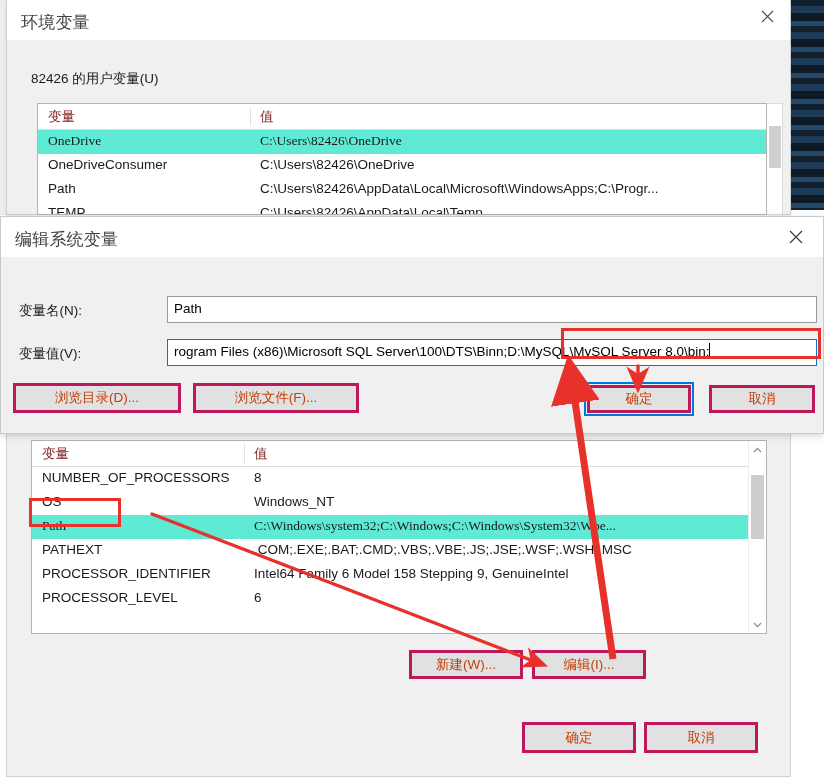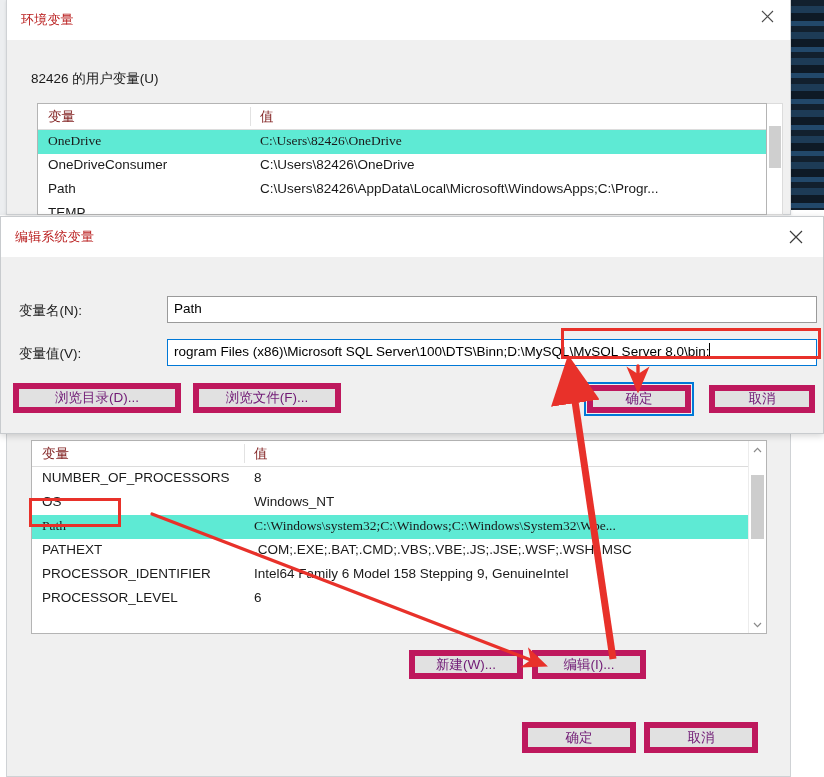--- a/index.html
+++ b/index.html
@@ -56,22 +56,22 @@
     left: 0; top: 0;
     height: 40px;
     width: 100%;
     background: #ffffff;
     box-sizing: border-box;
   }
   .win-title {
     position: absolute;
     left: 14px;
     top: 11px;
-    font-size: 13px;
-    color: #b91c1c;
+    font-size: 17px;
+    color: #404040;
     letter-spacing: .2px;
     white-space: nowrap;
   }
   .win-close {
     position: absolute;
     top: 0;
     right: 0;
     width: 46px;
     height: 32px;
     display: flex;
@@ -176,22 +176,22 @@
     position: absolute;
     left: 2px;
     width: 13px;
     background: #cdcdcd;
   }
 
   
   .btn {
     position: absolute;
     background: #e1e1e1;
-    border: 6px solid #be185d;
-    color: #701a75;
+    border: 3px solid #be185d;
+    color: #c2410c;
     font-size: 13.5px;
     font-family: inherit;
     display: flex;
     align-items: center;
     justify-content: center;
     box-sizing: border-box;
     padding: 0;
     white-space: nowrap;
     cursor: default;
   }
@@ -303,20 +303,21 @@
             <div class="lv-row" style="height: 24px;">
               <div class="c-name" style="left: 10px; max-width: 208px;">OneDriveConsumer</div>
               <div class="c-val" style="left: 222px; max-width: 505px;">C:\Users\82426\OneDrive</div>
             </div>
             <div class="lv-row" style="height: 24px;">
               <div class="c-name" style="left: 10px; max-width: 208px;">Path</div>
               <div class="c-val" style="left: 222px; max-width: 505px;">C:\Users\82426\AppData\Local\Microsoft\WindowsApps;C:\Progr...</div>
             </div>
             <div class="lv-row" style="height: 24px;">
               <div class="c-name" style="left: 10px; max-width: 208px;">TEMP</div>
+              <div class="c-val" style="left: 222px; max-width: 505px;">C:\Users\82426\AppData\Local\Temp</div>
             </div>
           </div>
       </div>
 
       <div style="position:absolute; left:760px; top:63px; width:16px; height:112px; background:#fff; border:1px solid #dcdcdc; border-left:none; box-sizing:border-box;">
         <div style="position:absolute; left:2px; top:22px; width:12px; height:42px; background:#cfcfcf;"></div>
       </div>
     </div>
   </div>
 
@@ -388,21 +389,21 @@
     </div>
 
     <div class="win-body">
       <div class="field-label" style="left:18px; top:45px;">变量名(N):</div>
       <div class="tbox" style="left:166px; top:39px; width:650px; height:27px;">Path</div>
 
       <div class="field-label" style="left:18px; top:88px;">变量值(V):</div>
       <div class="tbox active" style="left:166px; top:82px; width:650px; height:27px;"><span>rogram Files (x86)\Microsoft SQL Server\100\DTS\Binn;D:\MySQL\MySQL Server 8.0\bin;</span><span class="caret"></span></div>
 
       <button class="btn" style="left:12px; top:126px; width:168px; height:30px;">浏览目录(D)...</button>
-      <button class="btn" style="left:192px; top:126px; width:148px; height:30px;">浏览文件(F)...</button>
+      <button class="btn" style="left:192px; top:126px; width:166px; height:30px;">浏览文件(F)...</button>
 
       <button class="btn focus" style="left:586px; top:128px; width:104px; height:28px;">确定</button>
       <button class="btn" style="left:708px; top:128px; width:106px; height:28px;">取消</button>
     </div>
   </div>
 
   <div class="redbox" style="left:561px; top:328px; width:260px; height:31px;"></div>
   <div class="redbox" style="left:29px; top:498px; width:92px; height:29px;"></div>
 
   <svg id="ann-svg" aria-hidden="true">

